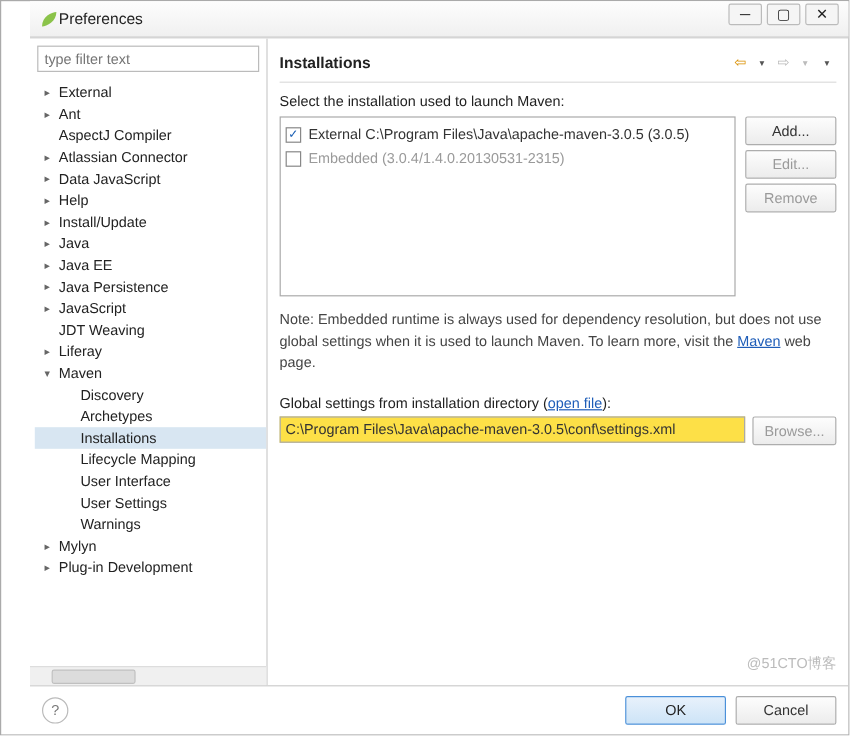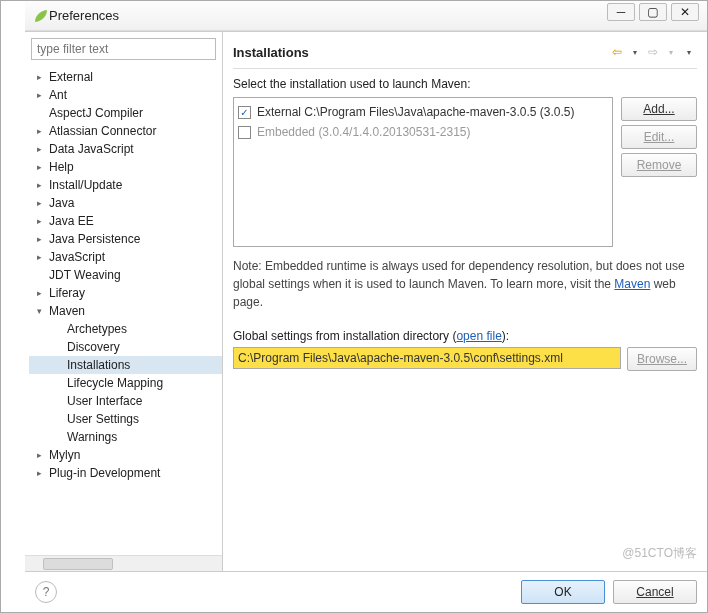--- a/index.html
+++ b/index.html
@@ -27,21 +27,21 @@
   .nav-arrow { width:16px; height:16px; display:flex; align-items:center; justify-content:center; }
   .hr { border-top:1px solid #ddd; margin:2px 0 8px 0; }
   .desc { margin-bottom:6px; }
   .install-row { display:flex; gap:8px; }
   .install-list { flex:1; border:1px solid #aaa; height:150px; padding:4px; background:#fff; }
   .install-item { display:flex; align-items:center; height:20px; gap:6px; color:#333; }
   .install-item.disabled { color:#9a9a9a; }
   .chk { width:13px; height:13px; border:1px solid #888; display:flex; align-items:center; justify-content:center; background:#fff; }
   .chk.checked::after { content:"✓"; font-size:10px; color:#1a5fb4; }
   .btn-col { display:flex; flex-direction:column; gap:4px; width:76px; }
-  .btn { border:1px solid #adadad; background:linear-gradient(#fdfdfd,#ececec); height:24px; border-radius:2px; display:flex; align-items:center; justify-content:center; padding:0 6px; color:#333;text-decoration:underline; }
+  .btn { border:1px solid #adadad; background:linear-gradient(#fdfdfd,#ececec); height:24px; border-radius:2px; display:flex; align-items:center; justify-content:center; padding:0 6px; color:#333; }
   .btn.disabled { color:#9a9a9a; }
   .note { margin-top:10px; line-height:1.5; color:#444; }
   .note a, .link { color:#1e5db8; text-decoration:underline; cursor:pointer; }
   .global-line { margin-top:18px; }
   .path-row { display:flex; gap:6px; margin-top:4px; }
   .path-input { flex:1; border:1px solid #aaa; height:22px; padding:2px 4px; background:#fde047; color:#333; }
   .footer { border-top:1px solid #ccc; padding:8px 10px; display:flex; align-items:center; }
   .help-icon { width:22px; height:22px; border:1px solid #bbb; border-radius:11px; display:flex; align-items:center; justify-content:center; color:#777; margin-right:auto; }
   .ok-btn { border:1px solid #4a90d9; background:linear-gradient(#e8f1fb,#cde4f7); width:84px; height:24px; border-radius:2px; margin-right:8px; display:flex; align-items:center; justify-content:center;}
   .cancel-btn { width:84px; }
@@ -119,25 +119,25 @@
             <div class="tree-item" style="padding-left: 8px;">
               <span class="twisty">▸</span>
               <span>Liferay</span>
             </div>
             <div class="tree-item" style="padding-left: 8px;">
               <span class="twisty">▾</span>
               <span>Maven</span>
             </div>
             <div class="tree-item" style="padding-left: 26px;">
               <span class="twisty"></span>
+              <span>Discovery</span>
+            </div>
+            <div class="tree-item" style="padding-left: 26px;">
+              <span class="twisty"></span>
               <span>Archetypes</span>
-            </div>
-            <div class="tree-item" style="padding-left: 26px;">
-              <span class="twisty"></span>
-              <span>Discovery</span>
             </div>
             <div class="tree-item selected" style="padding-left: 26px;">
               <span class="twisty"></span>
               <span>Installations</span>
             </div>
             <div class="tree-item" style="padding-left: 26px;">
               <span class="twisty"></span>
               <span>Lifecycle Mapping</span>
             </div>
             <div class="tree-item" style="padding-left: 26px;">

